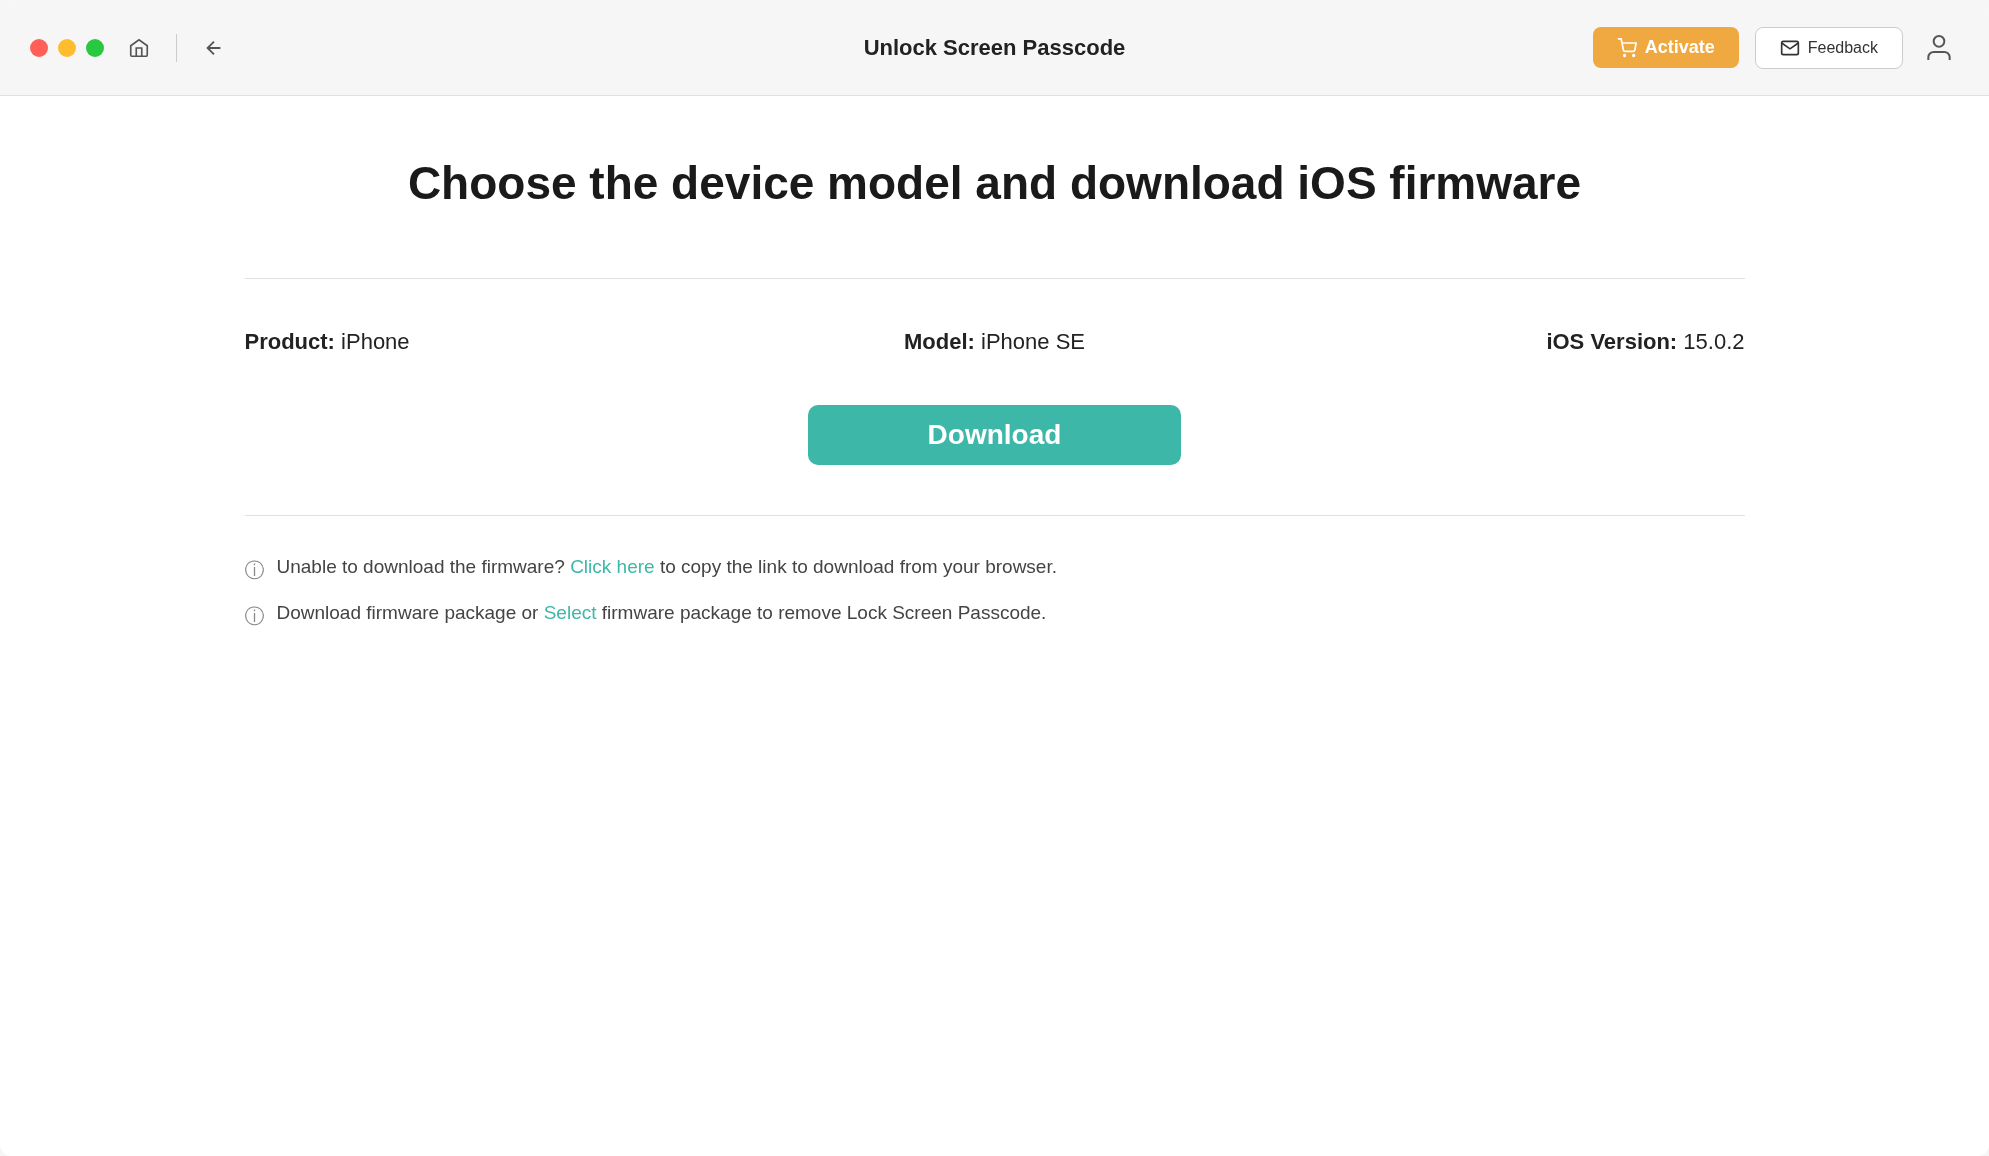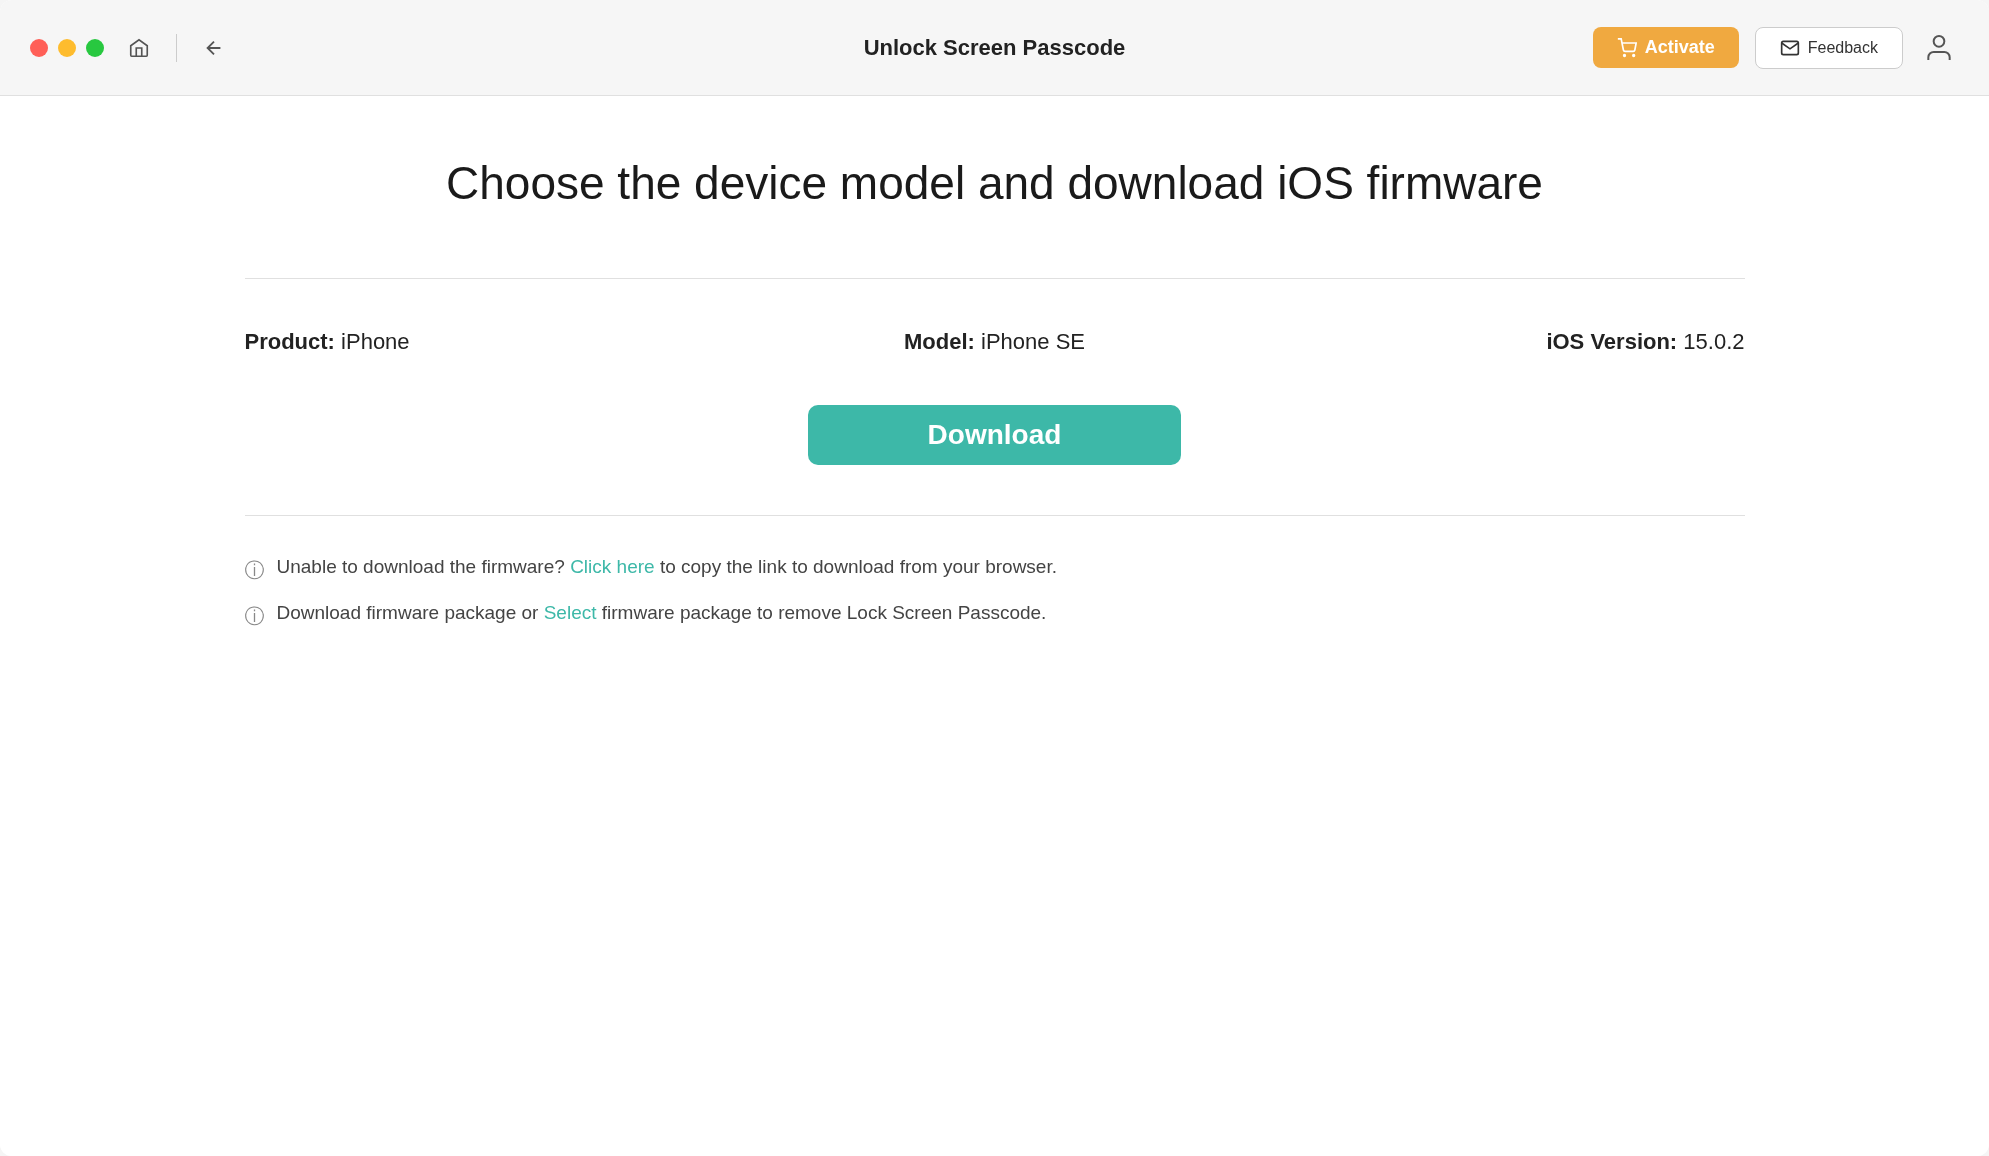--- a/index.html
+++ b/index.html
@@ -161,21 +161,21 @@
       padding: 60px 100px 40px;
     }
 
     .page-header {
       text-align: center;
       margin-bottom: 50px;
     }
 
     .page-title {
       font-size: 46px;
-      font-weight: 400;
+      font-weight: 700;
       color: #1a1a1a;
       margin-bottom: 18px;
     }
 
     .page-subtitle {
       font-size: 19px;
       color: #666;
     }
 
     .divider-horizontal {

